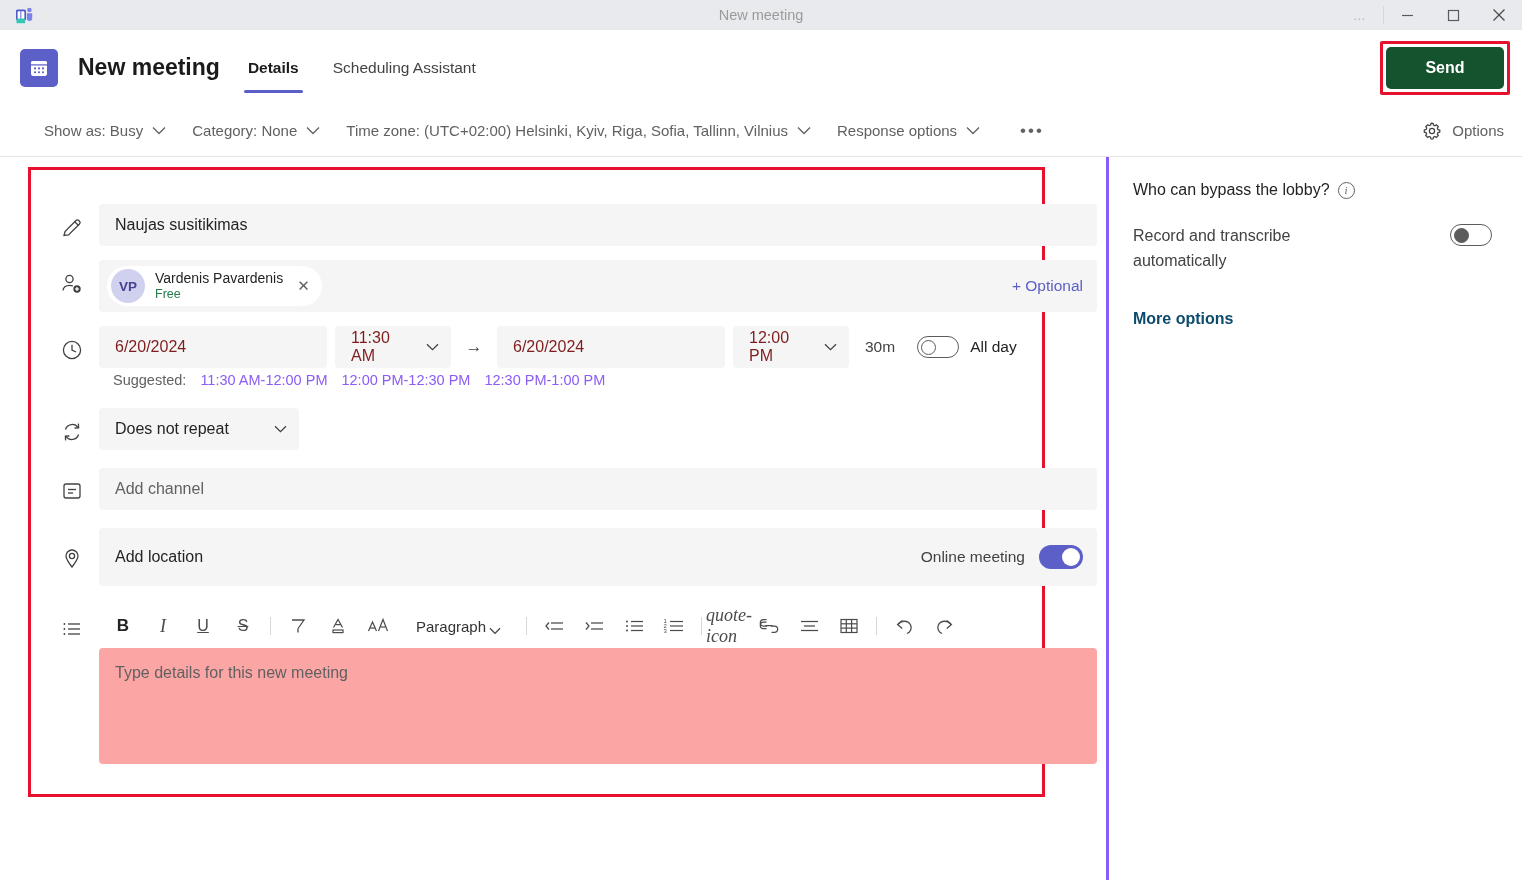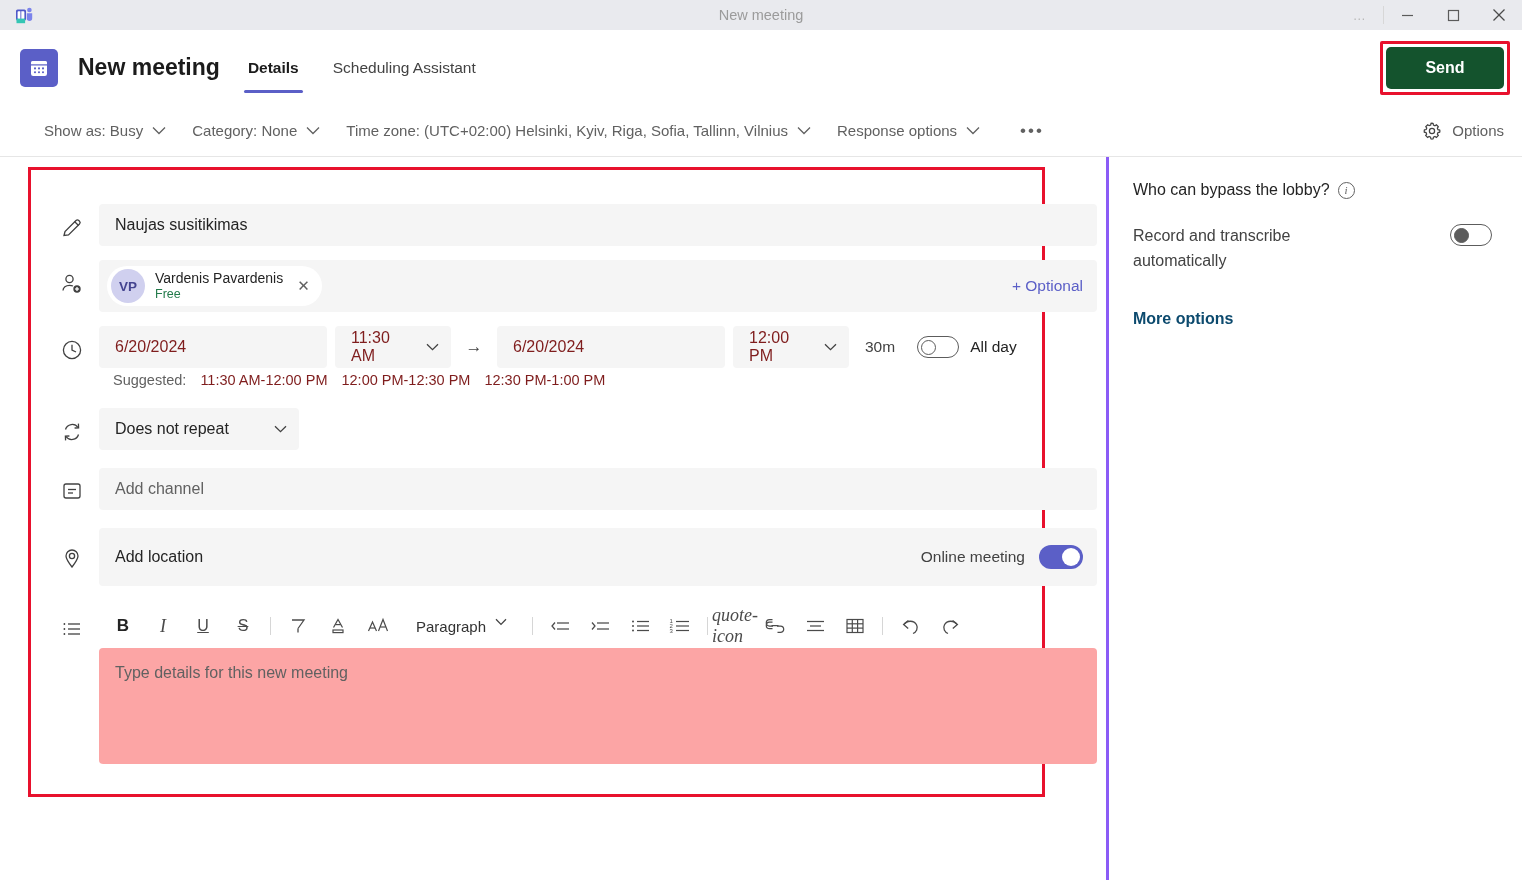--- a/index.html
+++ b/index.html
@@ -151,21 +151,21 @@
   }
   .toggle-on::after {
     content: ""; position: absolute; right: 3px; top: 3px;
     width: 18px; height: 18px; border-radius: 50%; background: #ffffff;
   }
 
   .suggested {
     display: flex; align-items: center; gap: 14px;
     font-size: 14.5px; color: #616161; margin: 4px 0 0 0; padding-left: 14px;
   }
-  .sug-slot { color: #7f1d1d; cursor: pointer; }
+  .sug-slot { color: #8b5cf6; cursor: pointer; }
 
   .select-box {
     background: #f5f5f5; border-radius: 4px; height: 42px; width: 200px;
     display: flex; align-items: center; justify-content: space-between;
     padding: 0 12px 0 16px; font-size: 16px; color: #242424;
   }
 
   .loc-field { justify-content: space-between; padding-right: 14px; min-height: 58px; }
   .online-wrap { display: flex; align-items: center; gap: 14px; }
   .online-label { font-size: 15.5px; color: #424242; }
@@ -175,21 +175,21 @@
   .rt-toolbar {
     display: flex; align-items: center; height: 44px; gap: 0; padding-left: 4px;
     color: #5a5a5a;
   }
   .rt-btn {
     width: 40px; height: 36px; display: flex; align-items: center; justify-content: center;
     font-size: 16px; color: #4b4b4b; cursor: pointer;
   }
   .rt-sep { width: 1px; height: 18px; background: #d6d6d6; margin: 0 7px; }
   .rt-para {
-    display: flex; align-items: flex-start; gap: 9px; padding: 0 10px; margin: 0 8px;
+    display: flex; align-items: flex-end; gap: 3px; padding: 0 10px; margin: 0 8px;
     font-size: 15px; color: #333333; cursor: pointer;
   }
   .editor-area {
     background: #fca5a5; border-radius: 4px; height: 116px;
     padding: 16px; font-size: 16px; color: #616161;
   }
 
   
   .right-pane {
     flex: 1 1 auto; border-left: 3px solid #8b5cf6; padding: 24px 30px 0 24px; margin-left: 16px;

